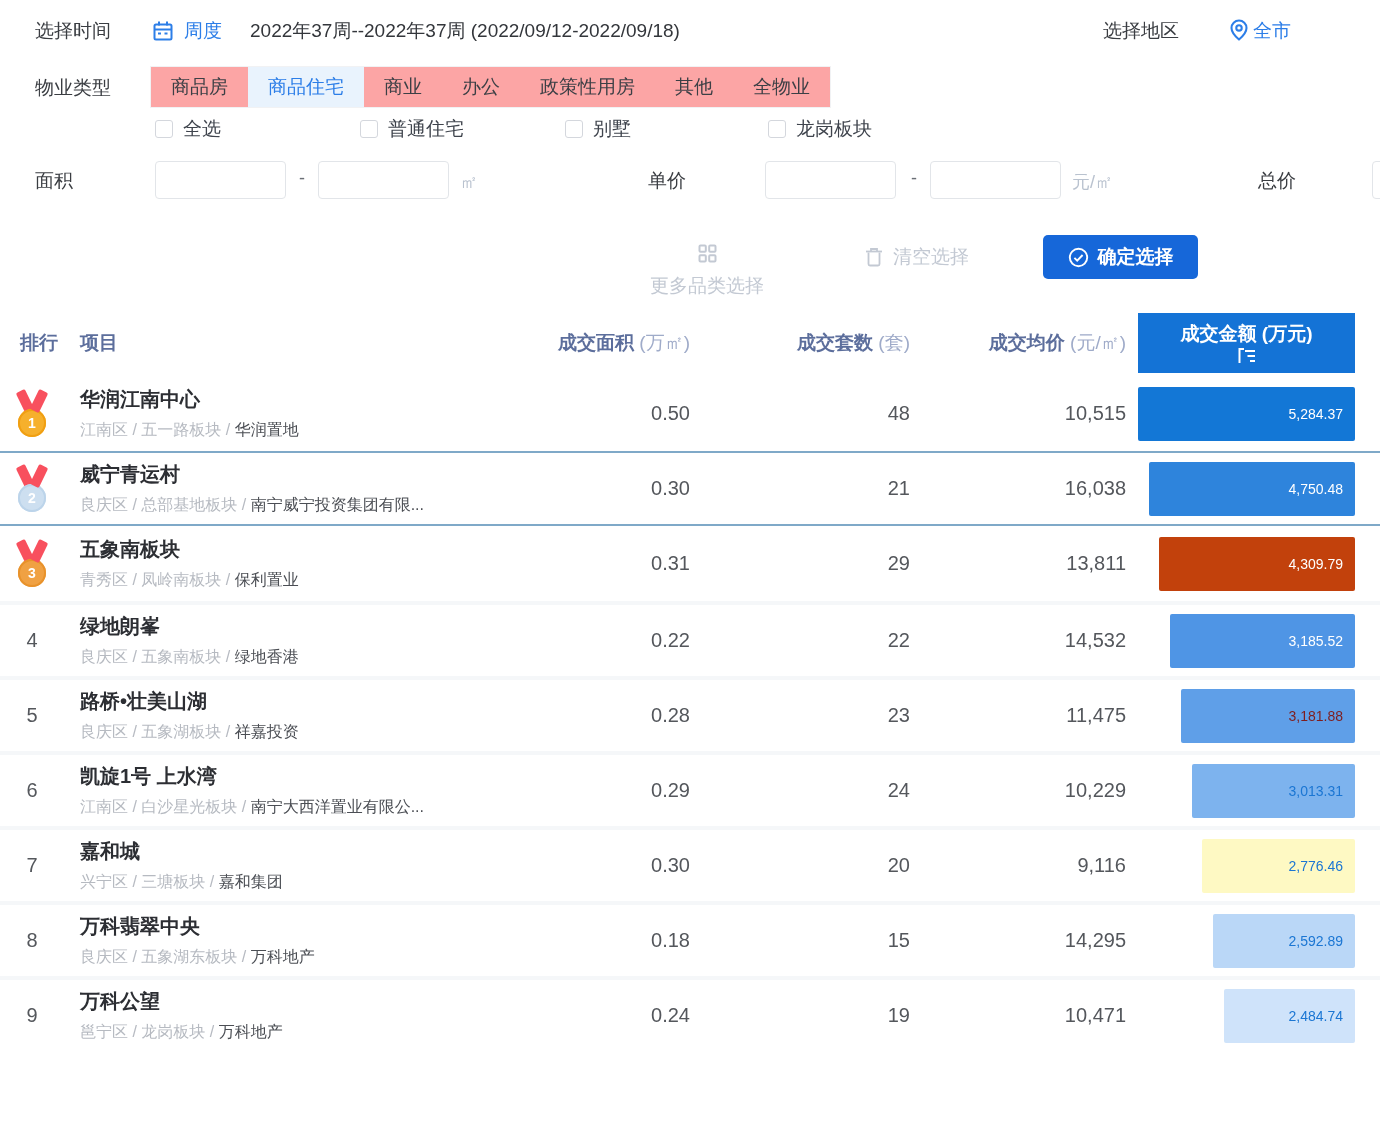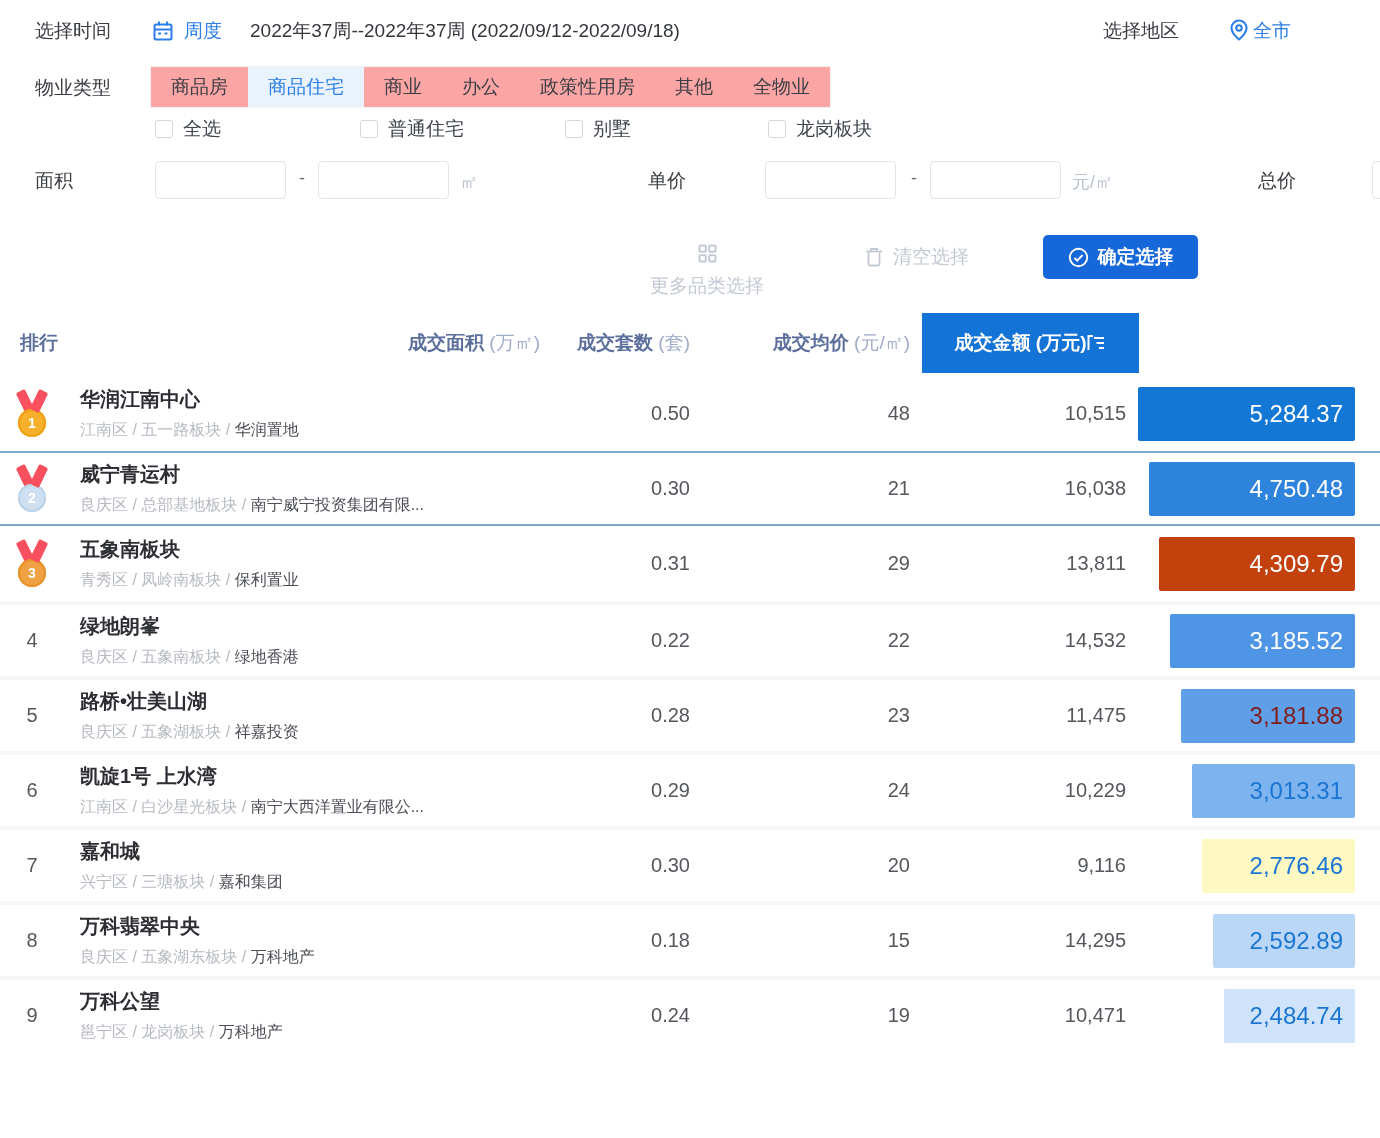--- a/index.html
+++ b/index.html
@@ -52,37 +52,37 @@
   
   .rank-table { background:#fff; }
   .grid-row { display:grid; grid-template-columns:64px 476px 150px 220px 216px 229px; align-items:center; }
   .thead { height:66px; }
   .th { font-size:19px; font-weight:bold; color:#5c6e9c; }
   .th .u { font-weight:normal; color:#9fabc9; }
   .th-rank { padding-left:20px; }
   .th-project { padding-left:16px; }
   .th-right { text-align:right; }
   .th-amount { width:217px; height:60px; margin-left:12px; background:#1473d6; color:#fff; font-size:19px; font-weight:bold;
-               display:flex; align-items:center; justify-content:center; cursor:pointer; }
+               display:flex; align-items:center; justify-content:center; cursor:pointer;flex-direction:column; }
 
   .trow { height:75px; border-top:4px solid #f5f7f9; cursor:pointer; }
   .trow:first-child { border-top:none; }
   .trow.highlight { border-top:2px solid #7fa9c8; border-bottom:2px solid #7fa9c8; }
   .trow.after-highlight { border-top:none; }
   .rank-cell { display:flex; align-items:center; justify-content:center; }
   .rank-num { font-size:20px; color:#54575c; }
   .project-cell { padding-left:16px; }
   .project-name { font-size:20px; font-weight:bold; color:#2c2e33; margin-bottom:7px; }
   .project-sub { font-size:16px; }
   .project-sub .loc { color:#b6bac1; }
   .project-sub .dev { color:#4b4e54; }
   .num { text-align:right; font-size:20px; color:#54575c; }
   .bar-cell { display:flex; justify-content:flex-end; }
   .bar { height:54px; border-radius:2px; display:flex; align-items:center; justify-content:flex-end; }
-  .bar-value { padding-right:12px; font-size:24px;text-align:center; }
+  .bar-value { padding-right:12px; font-size:14px;text-align:center; }
 
   
   .medal { position:relative; width:34px; height:47px; }
   .medal::before, .medal::after { content:""; position:absolute; top:0; width:10px; height:22px;
     background:#f8505e; border-radius:2px; }
   .medal::before { left:5px; transform:rotate(-26deg); }
   .medal::after { right:5px; transform:rotate(26deg); }
   .medal-circle { position:absolute; bottom:0; left:50%; transform:translateX(-50%); width:28px; height:28px;
     border-radius:50%; display:flex; align-items:center; justify-content:center; color:#fff; font-weight:bold; font-size:14px; }
   .medal.gold .medal-circle { background:#f6b02c; box-shadow:inset 0 0 0 2px #f09f12; }
@@ -195,20 +195,21 @@
           </svg>
       </span>
       <span>确定选择</span>
     </button>
   </section>
 
 
   <section class="rank-table">
     <div class="grid-row thead">
       <div class="th th-rank">排行</div>
+      <div class="th th-project">项目</div>
       <div class="th th-right">
         <span>成交面积</span> <span class="u">(万㎡)</span>
       </div>
       <div class="th th-right">
         <span>成交套数</span> <span class="u">(套)</span>
       </div>
       <div class="th th-right">
         <span>成交均价</span> <span class="u">(元/㎡)</span>
       </div>
       <div>

